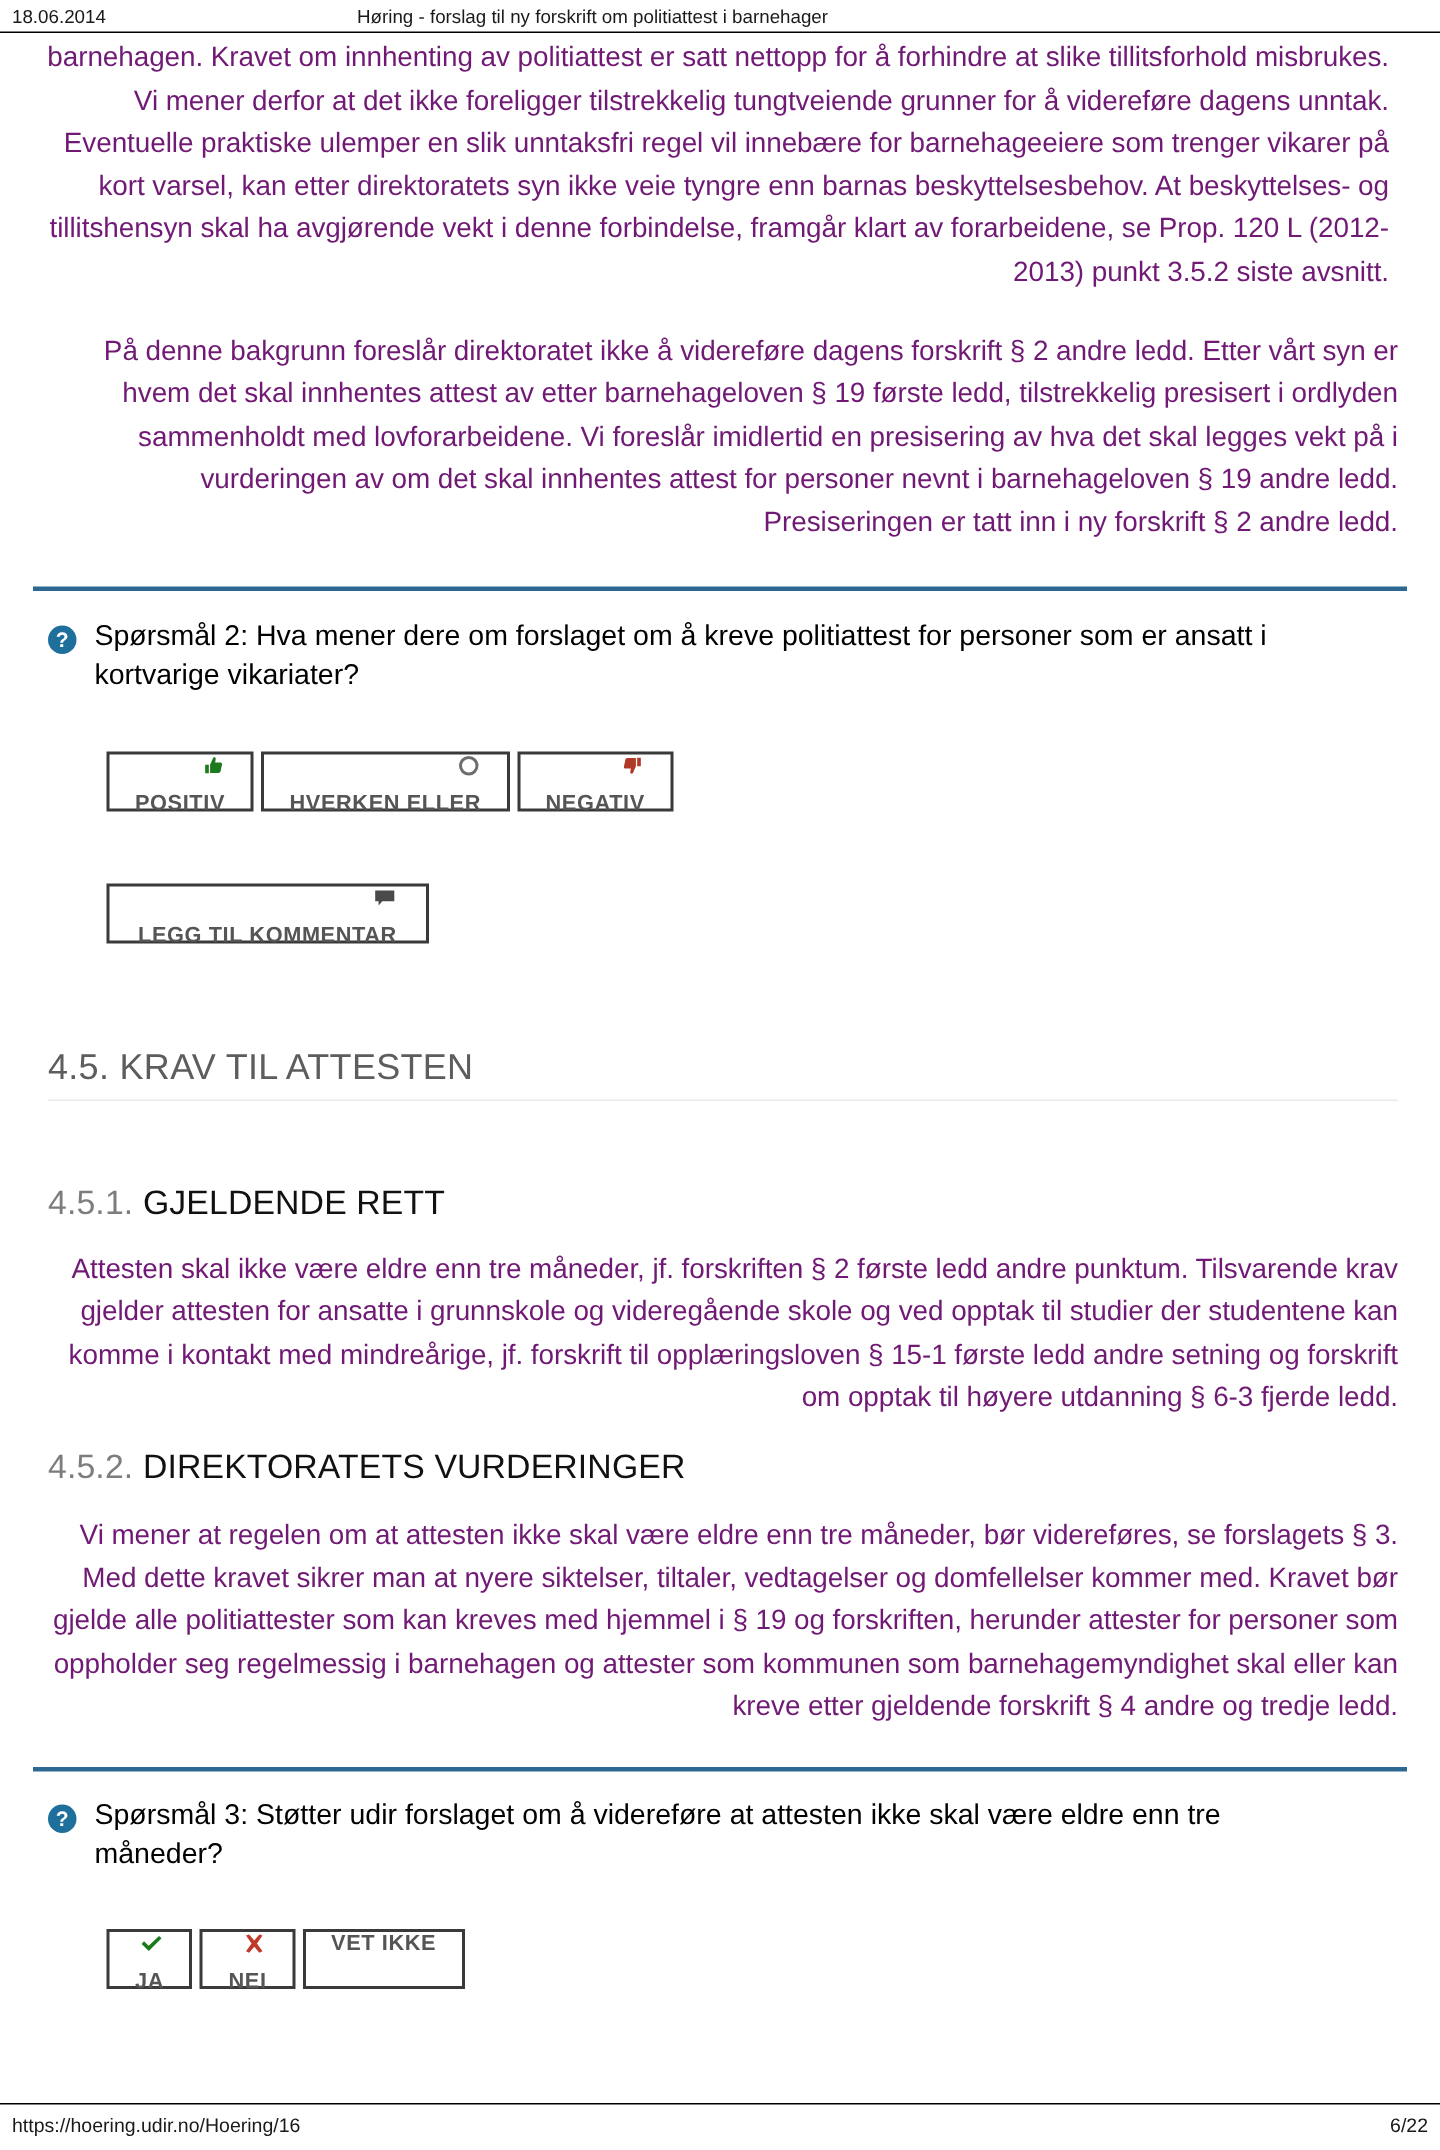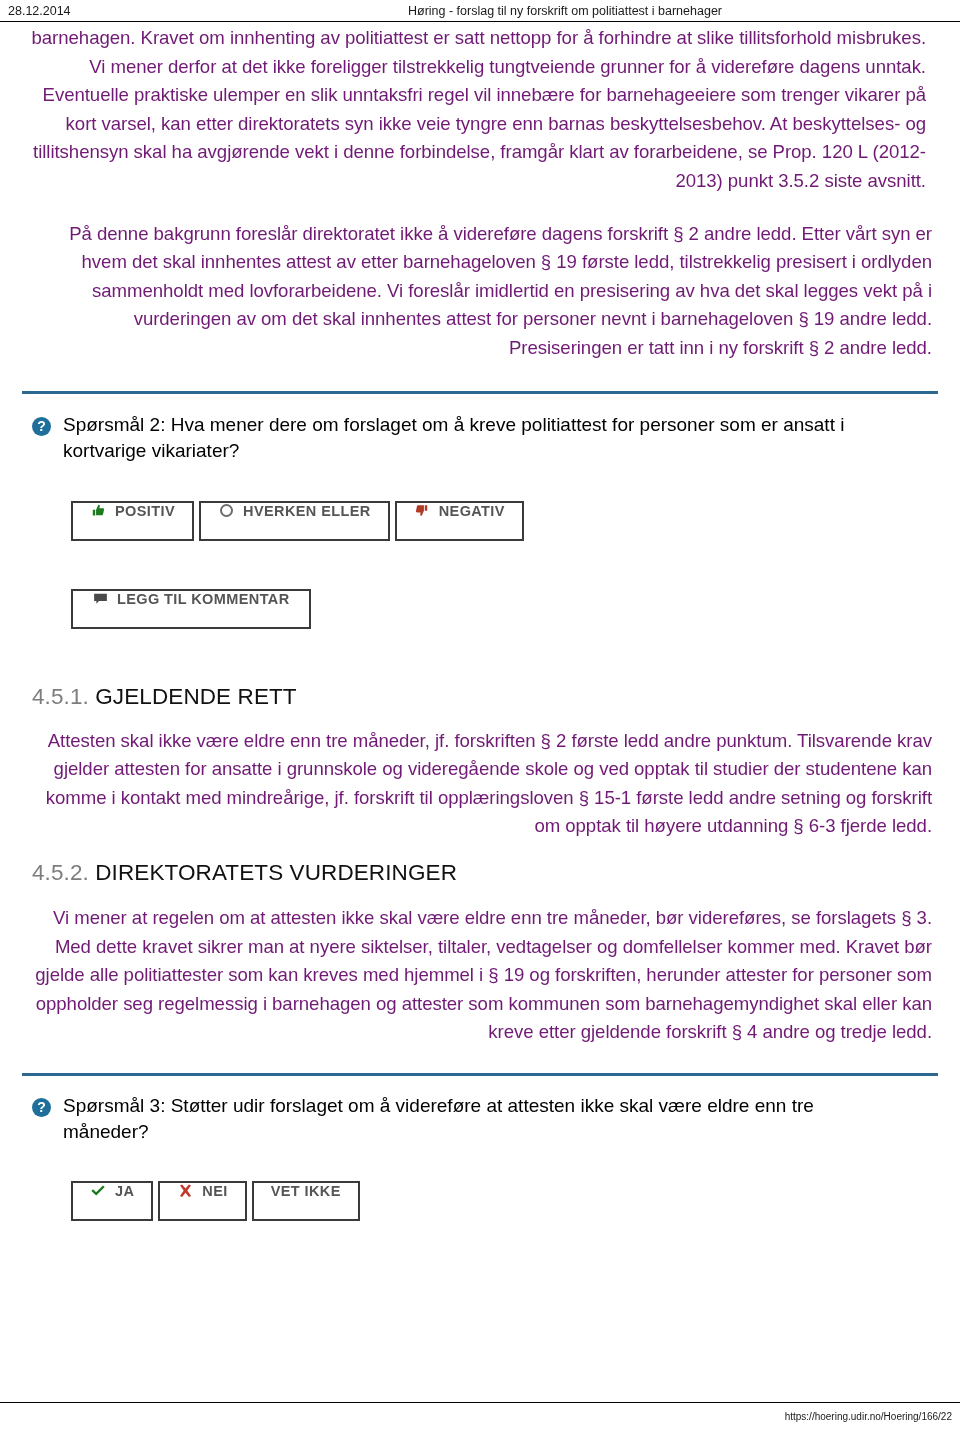--- a/index.html
+++ b/index.html
@@ -24,21 +24,20 @@
     height: 22px;
     display: flex;
     align-items: center;
     font-size: 12.5px;
     color: #1a1a1a;
     padding: 0 8px;
   }
   .print-header .ph-date { width: 230px; }
   .print-header .ph-title {
     flex: 1;
-    text-align: center;
     padding-right: 60px;
     white-space: nowrap;
   }
   .header-rule {
     position: absolute;
     top: 21px; left: 0; right: 0;
     height: 1px;
     background: #000000;
   }
 
@@ -103,30 +102,31 @@
     display: flex;
     align-items: flex-start;
     gap: 5px;
     padding-left: 49px;
   }
   .ui-btn {
     border: 2px solid #3a3a3a;
     background: #ffffff;
     height: 40px;
     display: inline-flex;
-    align-items: flex-start;
+    align-items: flex-end;
     gap: 9px;
     padding: 0 17px;
     font-size: 14.5px;
     font-weight: bold;
     letter-spacing: 0.4px;
     color: #555555;
     font-family: "Liberation Sans", sans-serif;
     white-space: nowrap;
     cursor: pointer;
+    flex-direction: column;
   }
   .ui-btn .glyph {
     display: inline-flex;
     align-items: center;
     justify-content: center;
     width: 16px;
     height: 16px;
     flex: 0 0 auto;
   }
   .glyph svg { display: block; }
@@ -168,31 +168,31 @@
     height: 1px;
     background: #000000;
   }
   .print-footer {
     position: absolute;
     left: 0; right: 0;
     bottom: 6px;
     height: 22px;
     display: flex;
     align-items: center;
-    justify-content: flex-end;
+    justify-content: space-between;
     padding: 0 8px;
-    font-size: 10px;
+    font-size: 13px;
     color: #1a1a1a;
   }
 </style>
 </head>
 <body>
 
 <div class="print-header">
-  <span class="ph-date">28.12.2014</span>
+  <span class="ph-date">18.06.2014</span>
   <span class="ph-title">Høring - forslag til ny forskrift om politiattest i barnehager</span>
 </div>
 <div class="header-rule"></div>
 
 <div class="page">
 
   <p class="body-text" style="padding-right:12px;">barnehagen. Kravet om innhenting av politiattest er satt nettopp for å forhindre at slike tillitsforhold misbrukes. Vi mener derfor at det ikke foreligger tilstrekkelig tungtveiende grunner for å videreføre dagens unntak. Eventuelle praktiske ulemper en slik unntaksfri regel vil innebære for barnehageeiere som trenger vikarer på kort varsel, kan etter direktoratets syn ikke veie tyngre enn barnas beskyttelsesbehov. At beskyttelses- og tillitshensyn skal ha avgjørende vekt i denne forbindelse, framgår klart av forarbeidene, se Prop. 120 L (2012-2013) punkt 3.5.2 siste avsnitt.</p>
 
   <p class="body-text" style="margin-top:24px; padding-left:0; padding-right:6px;">På denne bakgrunn foreslår direktoratet ikke å videreføre dagens forskrift § 2 andre ledd. Etter vårt syn er hvem det skal innhentes attest av etter barnehageloven § 19 første ledd, tilstrekkelig presisert i ordlyden sammenholdt med lovforarbeidene. Vi foreslår imidlertid en presisering av hva det skal legges vekt på i vurderingen av om det skal innhentes attest for personer nevnt i barnehageloven § 19 andre ledd. Presiseringen er tatt inn i ny forskrift § 2 andre ledd.</p>
 
@@ -235,20 +235,24 @@
     <div class="ui-btn" style="padding:0 19px;">
       <span class="glyph">
         <svg width="15" height="14" viewBox="0 0 16 14">
           <path d="M1.2 1.3 H14.8 V9.0 H6.3 L3.6 12.0 L3.6 9.0 H1.2 Z" fill="#4a4a4a"></path>
         </svg>
       </span>
       <span>LEGG TIL KOMMENTAR</span>
     </div>
   </div>
 
+  <div class="h2-wrap" style="margin-top:69px; padding-left:10px; padding-right:6px;">
+    <h2 class="sec">4.5. KRAV TIL ATTESTEN</h2>
+    <div class="gray-rule"></div>
+  </div>
 
   <div style="margin-top:55px; padding-left:10px; padding-right:6px;">
     <h3 class="sec">
       <span class="num">4.5.1.</span>
       <span>GJELDENDE RETT</span>
     </h3>
     <p class="body-text" style="margin-top:17px;">Attesten skal ikke være eldre enn tre måneder, jf. forskriften § 2 første ledd andre punktum. Tilsvarende krav gjelder attesten for ansatte i grunnskole og videregående skole og ved opptak til studier der studentene kan komme i kontakt med mindreårige, jf. forskrift til opplæringsloven § 15-1 første ledd andre setning og forskrift om opptak til høyere utdanning § 6-3 fjerde ledd.</p>
   </div>
 
   <div style="margin-top:19px; padding-left:10px; padding-right:6px;">

